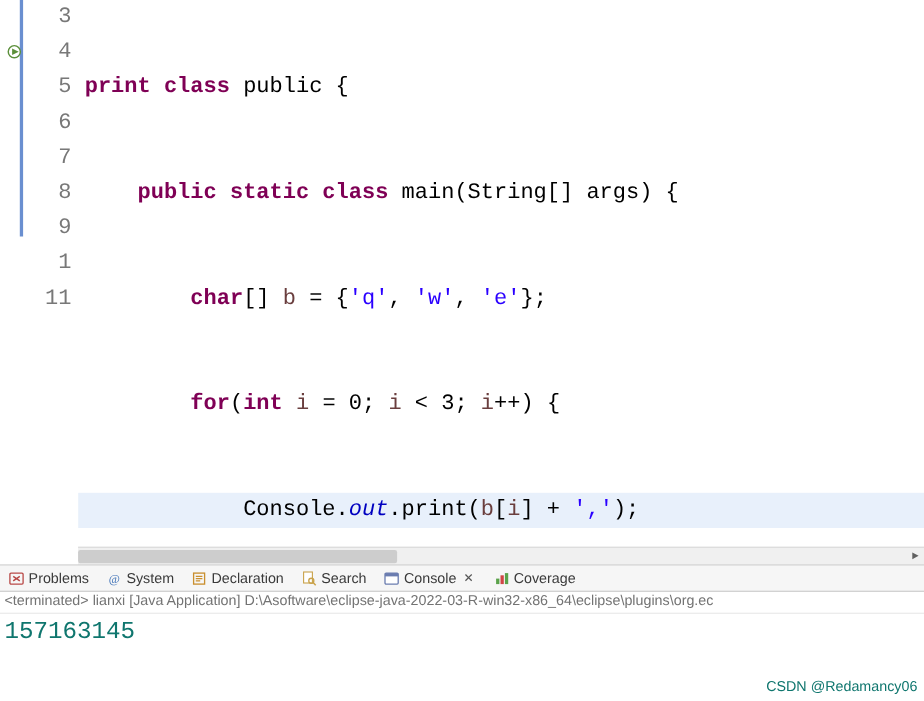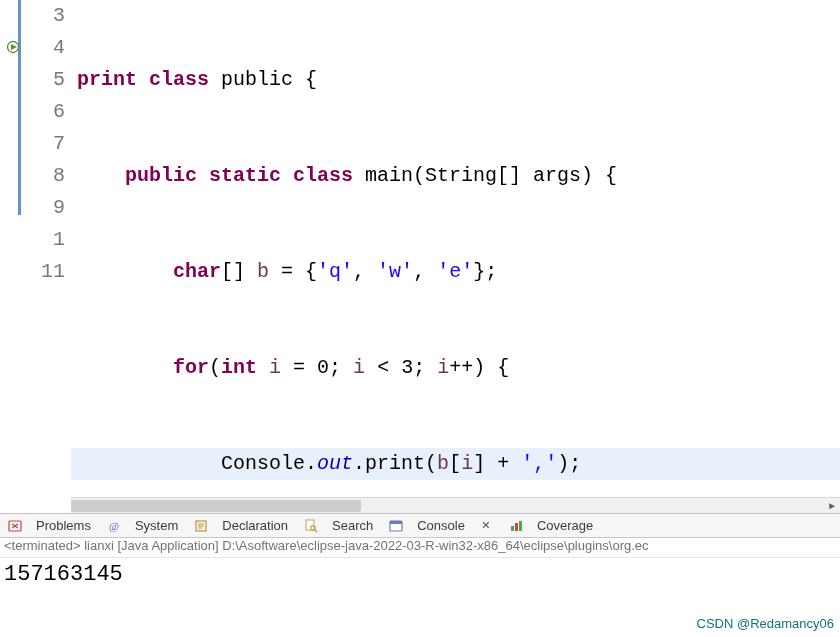--- a/index.html
+++ b/index.html
@@ -19,26 +19,26 @@
   .ital { color: #0000c0; font-style: italic; text-align: right; }
   .box-br { position: relative; }
   .box-br::before { content: ""; position: absolute; left: -1px; top: 2px; width: 12px; height: 24px; border: 1px solid #7a7a7a; background: #e6e6e6; z-index: -1; }
   .hscroll { position: absolute; left: 71px; right: 0; bottom: 0; height: 16px; background: #f0f0f0; border-top: 1px solid #d9d9d9; }
   .hscroll .thumb { position: absolute; left: 0; top: 2px; height: 12px; width: 290px; background: #cdcdcd; border-radius: 2px; }
   .hscroll .arrow { position: absolute; top: 0; width: 16px; height: 16px; display: flex; align-items: center; justify-content: center; color: #606060; font-size: 10px; }
   .hscroll .arrow.l { left: 0; }
   .hscroll .arrow.r { right: 0; }
 
   .tabs { height: 24px; background: #f6f6f6; border-bottom: 1px solid #c9c9c9; display: flex; align-items: center; gap: 12px; padding-left: 6px; font-family: "Segoe UI", Tahoma, sans-serif; font-size: 13px; color: #3a3a3a; }
-  .tab { display: flex; align-items: center; gap: 14px; padding: 2px 2px; cursor: pointer; }
+  .tab { display: flex; align-items: center; gap: 4px; padding: 2px 2px; cursor: pointer; }
   .tab .ic { width: 14px; height: 14px; display: inline-flex; align-items: center; justify-content: center; }
   .tab .close { width: 14px; height: 14px; display: inline-flex; align-items: center; justify-content: center; color: #555; font-size: 11px; }
 
   .console-header { height: 20px; font-family: "Segoe UI", Tahoma, sans-serif; font-size: 13px; color: #737373; padding-left: 4px; white-space: nowrap; overflow: hidden; border-bottom: 1px solid #e8e8e8; }
-  .console-output { font-family: Consolas, "Courier New", monospace; font-size: 22px; line-height: 30px; color: #000000; padding: 2px 4px; }
+  .console-output { font-family: Consolas, "Courier New", monospace; font-size: 22px; line-height: 30px; color: #0f766e; padding: 2px 4px; }
   .watermark { position: absolute; right: 6px; bottom: 6px; font-family: "Segoe UI", Tahoma, sans-serif; font-size: 13px; color: #0f766e; pointer-events: none; }
 
   svg { display: block; }
 </style>
 </head>
 <body>
 
 <div class="editor-pane">
   <div class="left-strip">
     <div class="blue-bar"></div>

